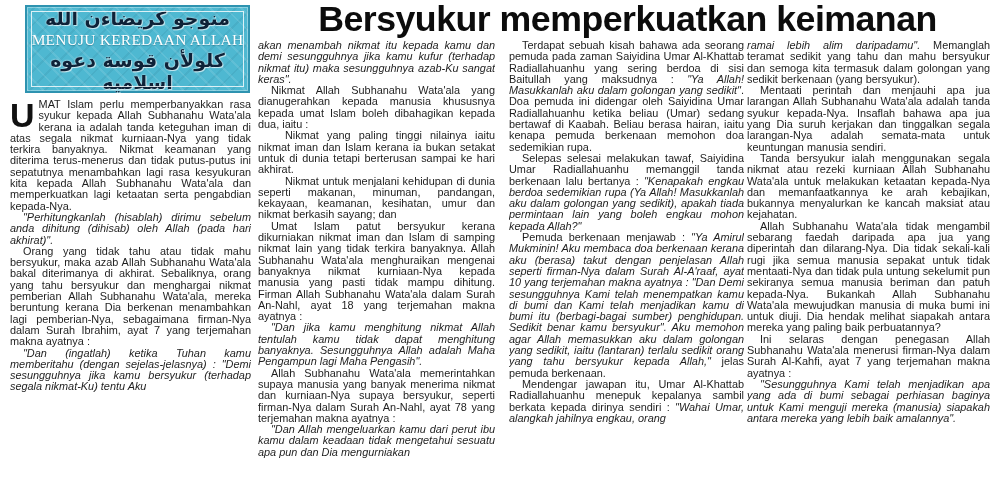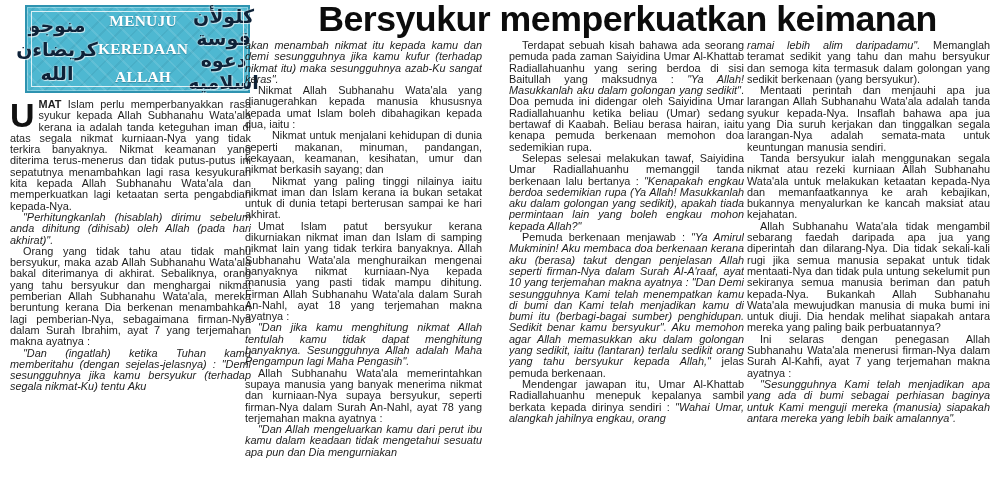--- a/index.html
+++ b/index.html
@@ -15,39 +15,39 @@
 
   
   .masthead {
     position:absolute; left:25px; top:5px; width:225px; height:88px;
     background:
       repeating-linear-gradient(45deg, rgba(255,255,255,0.10) 0 2px, transparent 2px 11px),
       repeating-linear-gradient(-45deg, rgba(10,60,80,0.08) 0 2px, transparent 2px 11px),
       #4eb8d1;
     border:2px solid #2e93b0;
     box-shadow: inset 0 0 0 1px rgba(255,255,255,0.35);
-    display:flex; flex-direction:row; justify-content:center; align-items:center;
+    display:flex; flex-direction:column; justify-content:center; align-items:center;
     text-align:center;
     padding:3px 4px;
   }
   .masthead .inner-frame {
     position:absolute; left:4px; top:4px; right:4px; bottom:4px;
     border:1px solid rgba(255,255,255,0.8);
     pointer-events:none;
   }
   .masthead .jawi-top {
     font-family:"DejaVu Sans", sans-serif;
     font-size:19px; line-height:24px; font-weight:bold;
     color:#0e2238;
     text-shadow: 0 0 2px rgba(255,255,255,0.95), 1px 1px 0 rgba(255,255,255,0.55);
     direction:rtl;
   }
   .masthead .latin-name {
     font-family:"Liberation Serif", serif;
-    font-weight:bold; font-size:15.5px; line-height:28px;
+    font-weight:normal; font-size:15.5px; line-height:19px;
     color:#ffffff; letter-spacing:0.2px;
     text-shadow: 0 1px 1px rgba(0,60,80,0.35);
   }
   .masthead .jawi-bottom {
     font-family:"DejaVu Sans", sans-serif;
     font-size:19px; line-height:22px; font-weight:bold;
     color:#0e2238;
     text-shadow: 0 0 2px rgba(255,255,255,0.95), 1px 1px 0 rgba(255,255,255,0.55);
     direction:rtl;
   }
@@ -63,30 +63,30 @@
   }
 
   
   .col {
     position:absolute; top:40px; bottom:0;
     overflow:hidden;
     font-size:10.9px; line-height:11.3px;
     text-align:justify;
   }
   .col-1 { left:10px;  width:241px; top:99px; }
-  .col-2 { left:245px; width:237px; }
+  .col-2 { left:258px; width:237px; }
   .col-3 { left:509px; width:235px; }
   .col-4 { left:747px; width:243px; }
 
   p.para { margin:0; }
   p.ind   { text-indent:13px; }
   p.deep  { text-indent:27px; }
   p.noind { text-indent:0; }
   .it { font-style:italic; }
-  .bd { font-weight:bold; }
+  .bd { font-weight:normal; }
 
   .dropcap {
     float:left;
     font-size:34px; line-height:29px;
     font-weight:bold;
     padding:2px 4px 0 0;
     color:#111;
   }
 </style>
 </head>
@@ -103,22 +103,22 @@
 
 <div class="col col-1">
     <p class="para noind"><span class="dropcap">U</span><span class="bd">MAT</span><span> Islam perlu memperbanyakkan rasa syukur kepada Allah Subhanahu Wata'ala kerana ia adalah tanda keteguhan iman di atas segala nikmat kurniaan-Nya yang tidak terkira banyaknya. Nikmat keamanan yang diterima terus-menerus dan tidak putus-putus ini sepatutnya menambahkan lagi rasa kesyukuran kita kepada Allah Subhanahu Wata'ala dan memperkuatkan lagi ketaatan serta pengabdian kepada-Nya.</span></p>
     <p class="para ind"><span class="it">"Perhitungkanlah (hisablah) dirimu sebelum anda dihitung (dihisab) oleh Allah (pada hari akhirat)".</span></p>
     <p class="para ind"><span>Orang yang tidak tahu atau tidak mahu bersyukur, maka azab Allah Subhanahu Wata'ala bakal diterimanya di akhirat. Sebaliknya, orang yang tahu bersyukur dan menghargai nikmat pemberian Allah Subhanahu Wata'ala, mereka beruntung kerana Dia berkenan menambahkan lagi pemberian-Nya, sebagaimana firman-Nya dalam Surah Ibrahim, ayat 7 yang terjemahan makna ayatnya :</span></p>
     <p class="para ind"><span class="it">"Dan (ingatlah) ketika Tuhan kamu memberitahu (dengan sejelas-jelasnya) : "Demi sesungguhnya jika kamu bersyukur (terhadap segala nikmat-Ku) tentu Aku</span></p>
   </div>
 <div class="col col-2">
     <p class="para noind"><span class="it">akan menambah nikmat itu kepada kamu dan demi sesungguhnya jika kamu kufur (terhadap nikmat itu) maka sesungguhnya azab-Ku sangat keras".</span></p>
     <p class="para ind"><span>Nikmat Allah Subhanahu Wata'ala yang dianugerahkan kepada manusia khususnya kepada umat Islam boleh dibahagikan kepada dua, iaitu :</span></p>
+    <p class="para deep"><span>Nikmat yang paling tinggi nilainya iaitu nikmat iman dan Islam kerana ia bukan setakat untuk di dunia tetapi berterusan sampai ke hari akhirat.</span></p>
     <p class="para deep"><span>Nikmat untuk menjalani kehidupan di dunia seperti makanan, minuman, pandangan, kekayaan, keamanan, kesihatan, umur dan nikmat berkasih sayang; dan</span></p>
-    <p class="para deep"><span>Nikmat yang paling tinggi nilainya iaitu nikmat iman dan Islam kerana ia bukan setakat untuk di dunia tetapi berterusan sampai ke hari akhirat.</span></p>
     <p class="para ind"><span>Umat Islam patut bersyukur kerana dikurniakan nikmat iman dan Islam di samping nikmat lain yang tidak terkira banyaknya. Allah Subhanahu Wata'ala menghuraikan mengenai banyaknya nikmat kurniaan-Nya kepada manusia yang pasti tidak mampu dihitung. Firman Allah Subhanahu Wata'ala dalam Surah An-Nahl, ayat 18 yang terjemahan makna ayatnya :</span></p>
     <p class="para ind"><span class="it">"Dan jika kamu menghitung nikmat Allah tentulah kamu tidak dapat menghitung banyaknya. Sesungguhnya Allah adalah Maha Pengampun lagi Maha Pengasih".</span></p>
     <p class="para ind"><span>Allah Subhanahu Wata'ala memerintahkan supaya manusia yang banyak menerima nikmat dan kurniaan-Nya supaya bersyukur, seperti firman-Nya dalam Surah An-Nahl, ayat 78 yang terjemahan makna ayatnya :</span></p>
     <p class="para ind"><span class="it">"Dan Allah mengeluarkan kamu dari perut ibu kamu dalam keadaan tidak mengetahui sesuatu apa pun dan Dia mengurniakan</span></p>
   </div>
 <div class="col col-3">
     <p class="para ind"><span>Terdapat sebuah kisah bahawa ada seorang pemuda pada zaman Saiyidina Umar Al-Khattab Radiallahuanhu yang sering berdoa di sisi Baitullah yang maksudnya : </span><span class="it">"Ya Allah! Masukkanlah aku dalam golongan yang sedikit"</span><span>. Doa pemuda ini didengar oleh Saiyidina Umar Radiallahuanhu ketika beliau (Umar) sedang bertawaf di Kaabah. Beliau berasa hairan, iaitu kenapa pemuda berkenaan memohon doa sedemikian rupa.</span></p>
     <p class="para ind"><span>Selepas selesai melakukan tawaf, Saiyidina Umar Radiallahuanhu memanggil tanda berkenaan lalu bertanya : </span><span class="it">"Kenapakah engkau berdoa sedemikian rupa (Ya Allah! Masukkanlah aku dalam golongan yang sedikit), apakah tiada permintaan lain yang boleh engkau mohon kepada Allah?"</span></p>
     <p class="para ind"><span>Pemuda berkenaan menjawab : </span><span class="it">"Ya Amirul Mukminin! Aku membaca doa berkenaan kerana aku (berasa) takut dengan penjelasan Allah seperti firman-Nya dalam Surah Al-A'raaf, ayat 10 yang terjemahan makna ayatnya : "Dan Demi sesungguhnya Kami telah menempatkan kamu di bumi dan Kami telah menjadikan kamu di bumi itu (berbagi-bagai sumber) penghidupan. Sedikit benar kamu bersyukur". Aku memohon agar Allah memasukkan aku dalam golongan yang sedikit, iaitu (lantaran) terlalu sedikit orang yang tahu bersyukur kepada Allah,"</span><span> jelas pemuda berkenaan.</span></p>
     <p class="para ind"><span>Mendengar jawapan itu, Umar Al-Khattab Radiallahuanhu menepuk kepalanya sambil berkata kepada dirinya sendiri : </span><span class="it">"Wahai Umar, alangkah jahilnya engkau, orang</span></p>

